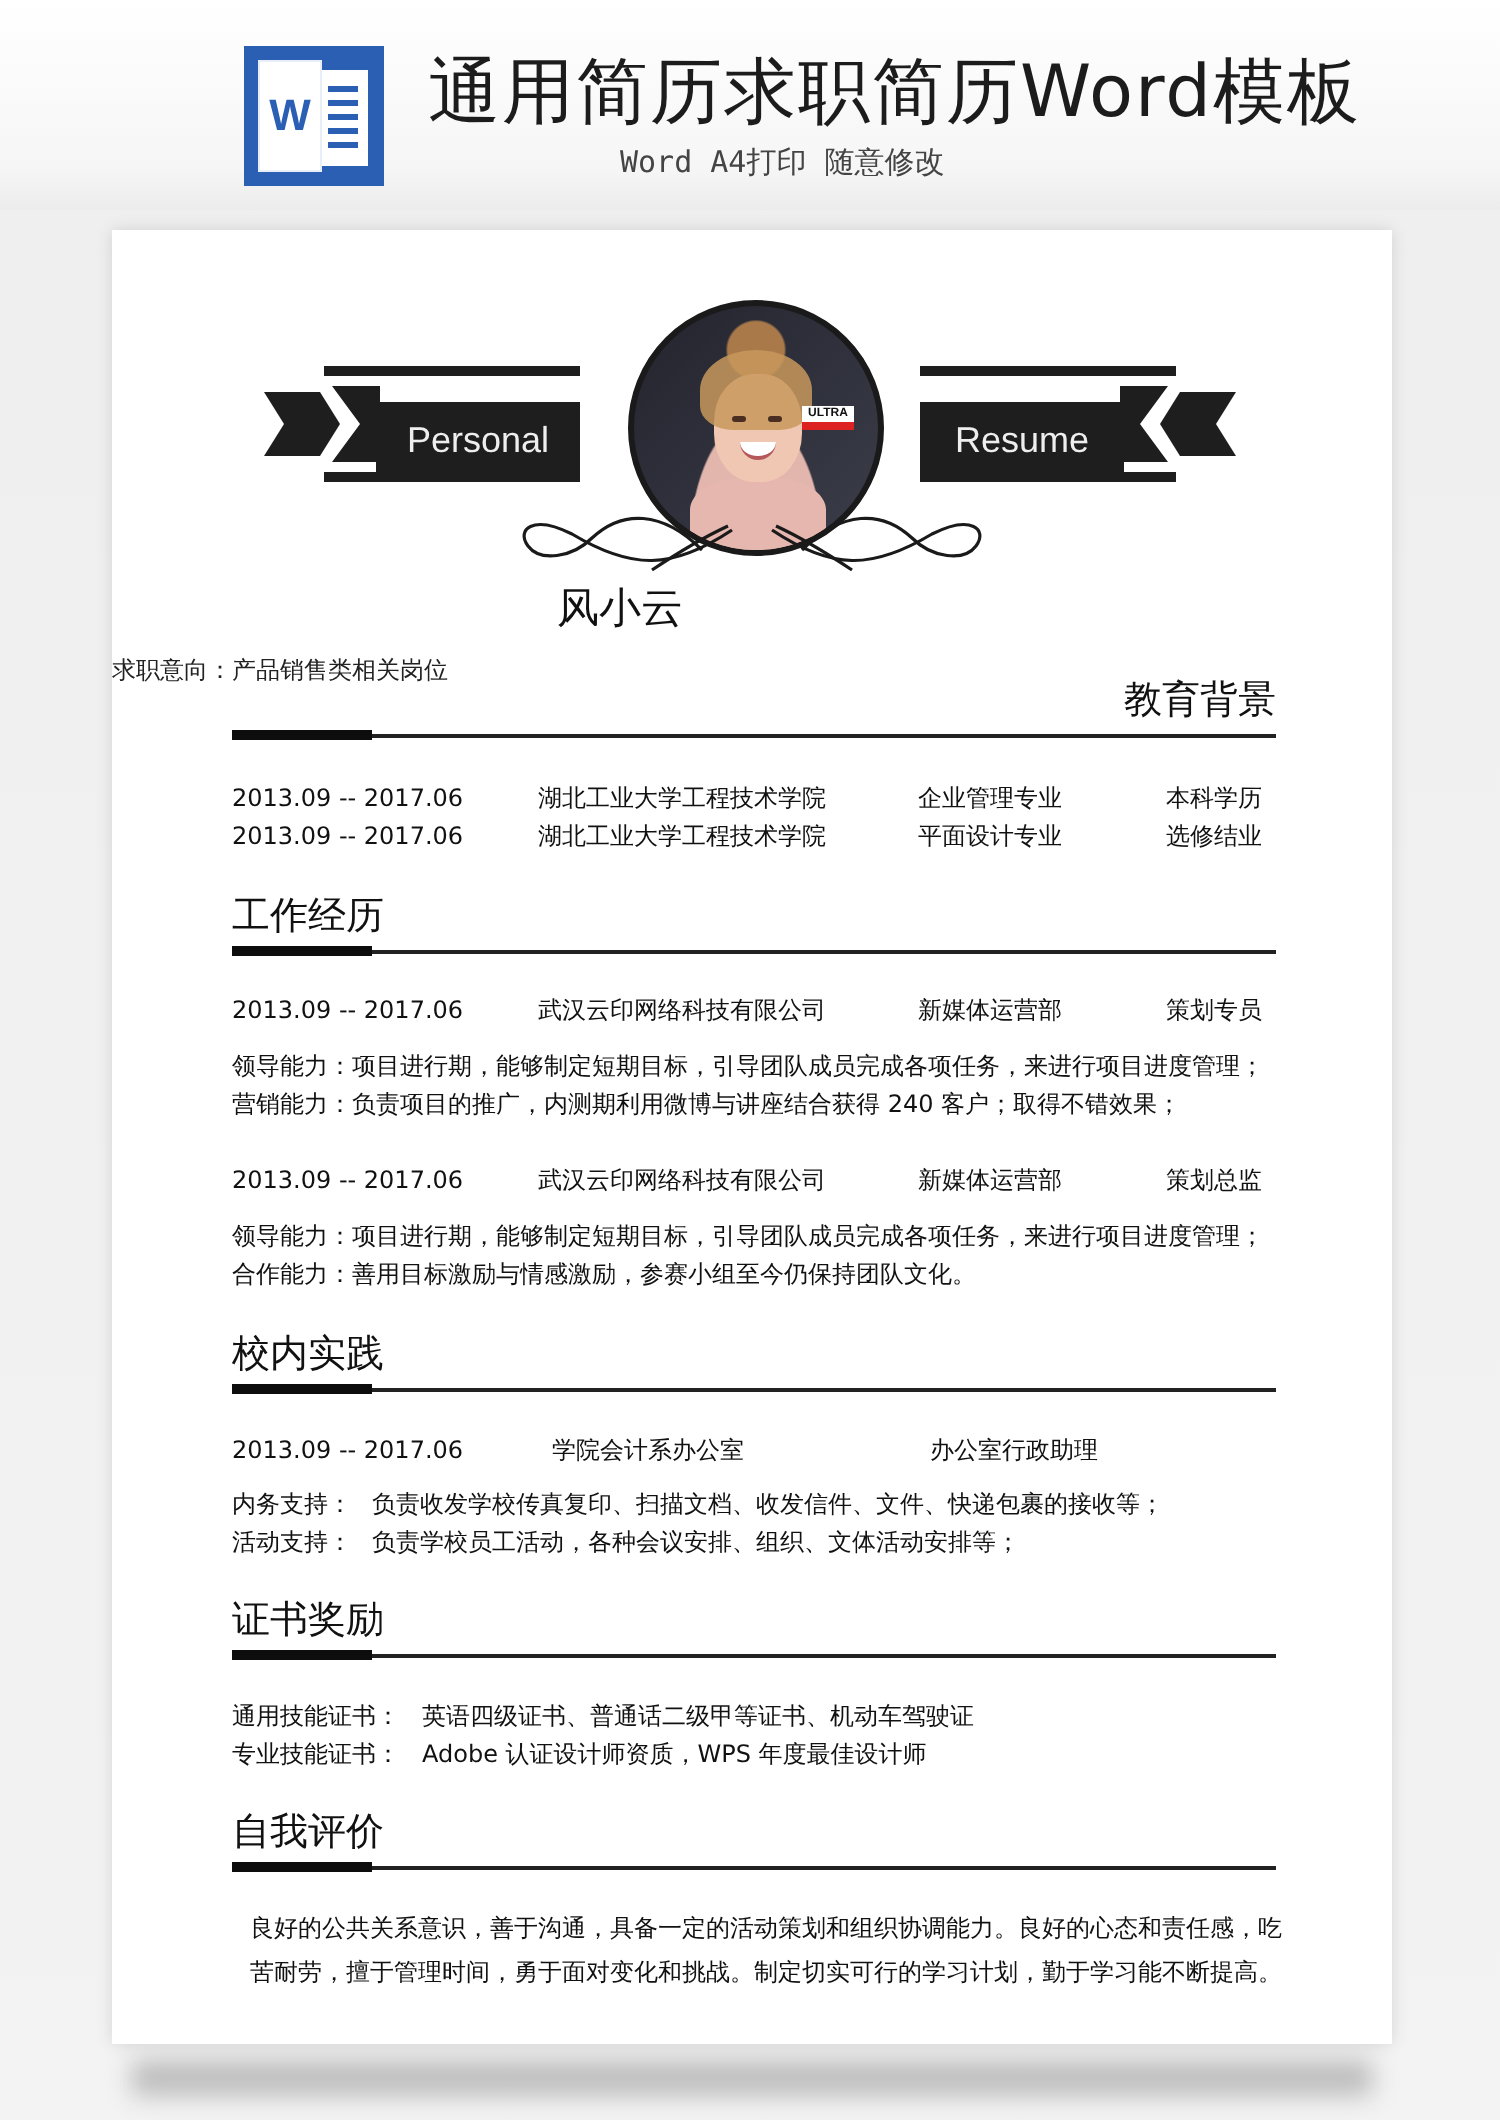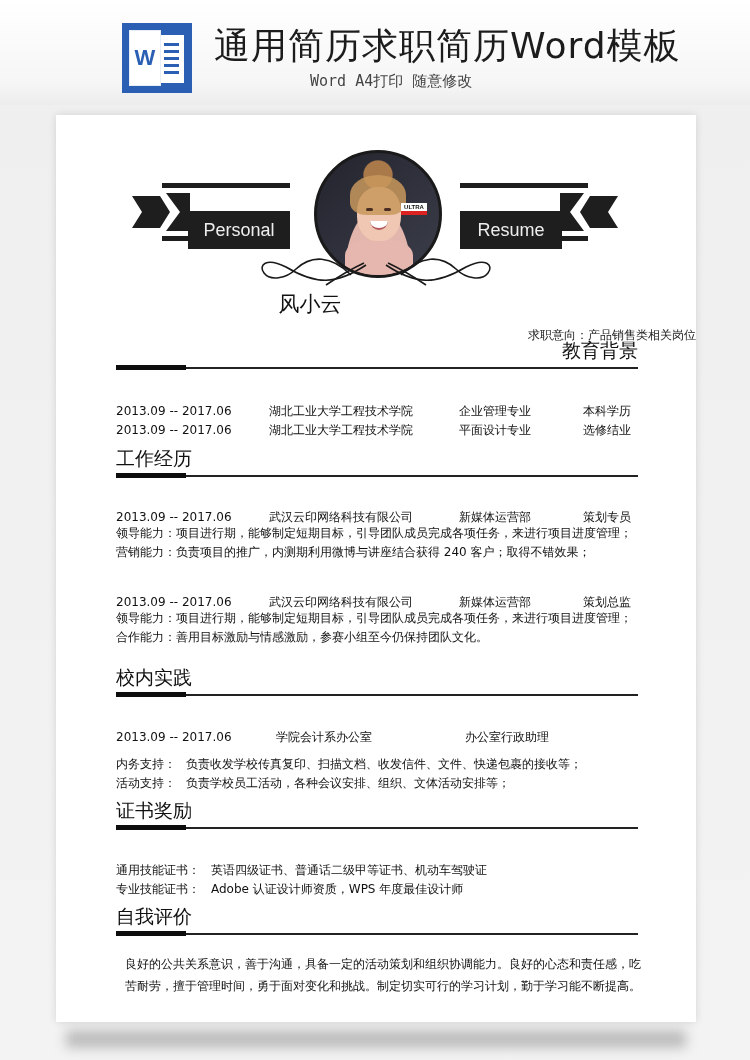--- a/index.html
+++ b/index.html
@@ -19,44 +19,44 @@
   .sub-title { position:absolute; left:310px; top:72px; font-size:15px; color:#444; font-family:"DejaVu Sans Mono", monospace; white-space:nowrap; }
 
   .page-shadow { position:absolute; left:66px; top:1030px; width:620px; height:18px; background:#bdbdbd; filter:blur(6px); }
   .page { position:absolute; left:56px; top:115px; width:640px; height:907px; background:#fff; box-shadow:0 0 8px rgba(0,0,0,0.12); }
 
   
   .banner { position:absolute; top:68px; height:58px; }
   .banner.left { left:76px; width:158px; }
   .banner.right { left:404px; width:158px; }
   .banner .strip { position:absolute; height:5px; background:#1e1e1e; }
-  .banner .body { position:absolute; top:28px; height:38px; background:#1e1e1e; color:#eee; font-size:18px; display:flex; align-items:center; justify-content:center; font-family:"Liberation Sans", sans-serif;text-align:center; }
+  .banner .body { position:absolute; top:18px; height:38px; background:#1e1e1e; color:#eee; font-size:18px; display:flex; align-items:center; justify-content:center; font-family:"Liberation Sans", sans-serif;text-align:center; }
   .banner svg.tail { position:absolute; top:10px; }
 
   .avatar { position:absolute; left:258px; top:35px; width:122px; height:122px; border-radius:50%; border:3px solid #1a1a1a; overflow:hidden; background:radial-gradient(circle at 50% 45%, #e8b9a4 0 22%, transparent 23%), radial-gradient(circle at 50% 18%, #a9794a 0 12%, transparent 13%), radial-gradient(ellipse at 50% 100%, #e3b6ad 0 38%, transparent 39%), linear-gradient(135deg,#23242d,#3b3d4a); }
   .avatar .hair { position:absolute; left:33px; top:22px; width:56px; height:40px; border-radius:50% 50% 30% 30%; background:#c8985c; opacity:0.85; }
   .avatar .face { position:absolute; left:40px; top:34px; width:44px; height:54px; border-radius:45%; background:#efc7b2; }
   .avatar .smile { position:absolute; left:53px; top:68px; width:18px; height:7px; border-radius:0 0 10px 10px; background:#fff; border-bottom:2px solid #b4585c; }
   .avatar .eye { position:absolute; top:55px; width:7px; height:3px; background:#4a2e22; border-radius:3px; }
   .avatar .logo-tag { position:absolute; right:12px; top:50px; width:26px; height:12px; background:#fff; color:#111; font-size:6px; font-weight:bold; font-family:"Liberation Sans", sans-serif; text-align:center; line-height:8px; }
   .avatar .logo-tag b { display:block; height:4px; background:#d22; }
   .avatar .body { position:absolute; left:28px; top:86px; width:68px; height:40px; border-radius:40% 40% 0 0; background:#e6b7ae; }
   .swirl { position:absolute; left:200px; top:130px; width:240px; height:45px; }
 
   .name { position:absolute; left:0; width:508px; top:175px; text-align:center; font-size:21px; color:#111; }
-  .intent { position:absolute; left:0; width:640px; top:212px; text-align:right; font-size:12px; color:#222; }
+  .intent { position:absolute; left:0; width:640px; top:212px; text-align:left; font-size:12px; color:#222; }
 
   .section { position:absolute; left:60px; width:522px; }
   .sec-title { font-size:19px; color:#111; height:26px; line-height:26px; }
   .sec-rule { position:relative; height:6px; margin-top:2px; }
   .sec-rule .thin { position:absolute; left:0; right:0; top:2px; height:1.5px; background:#222; }
   .sec-rule .thick { position:absolute; left:0; top:0; width:70px; height:5px; background:#0d0d0d; }
 
   .row { position:absolute; left:60px; width:522px; font-size:12px; color:#111; height:18px; line-height:18px; white-space:nowrap; }
-  .row span { position:absolute; top:12px; }
+  .row span { position:absolute; top:0; }
   .line { position:absolute; left:60px; width:530px; font-size:12px; color:#111; line-height:18px; white-space:nowrap; }
   .para { position:absolute; left:60px; width:525px; font-size:12px; color:#111; line-height:22px; }
 </style>
 </head>
 <body>
 
 <div class="topbar">
   <div class="word-logo">
     <div class="doc">
       <i style="top:8px"></i>

